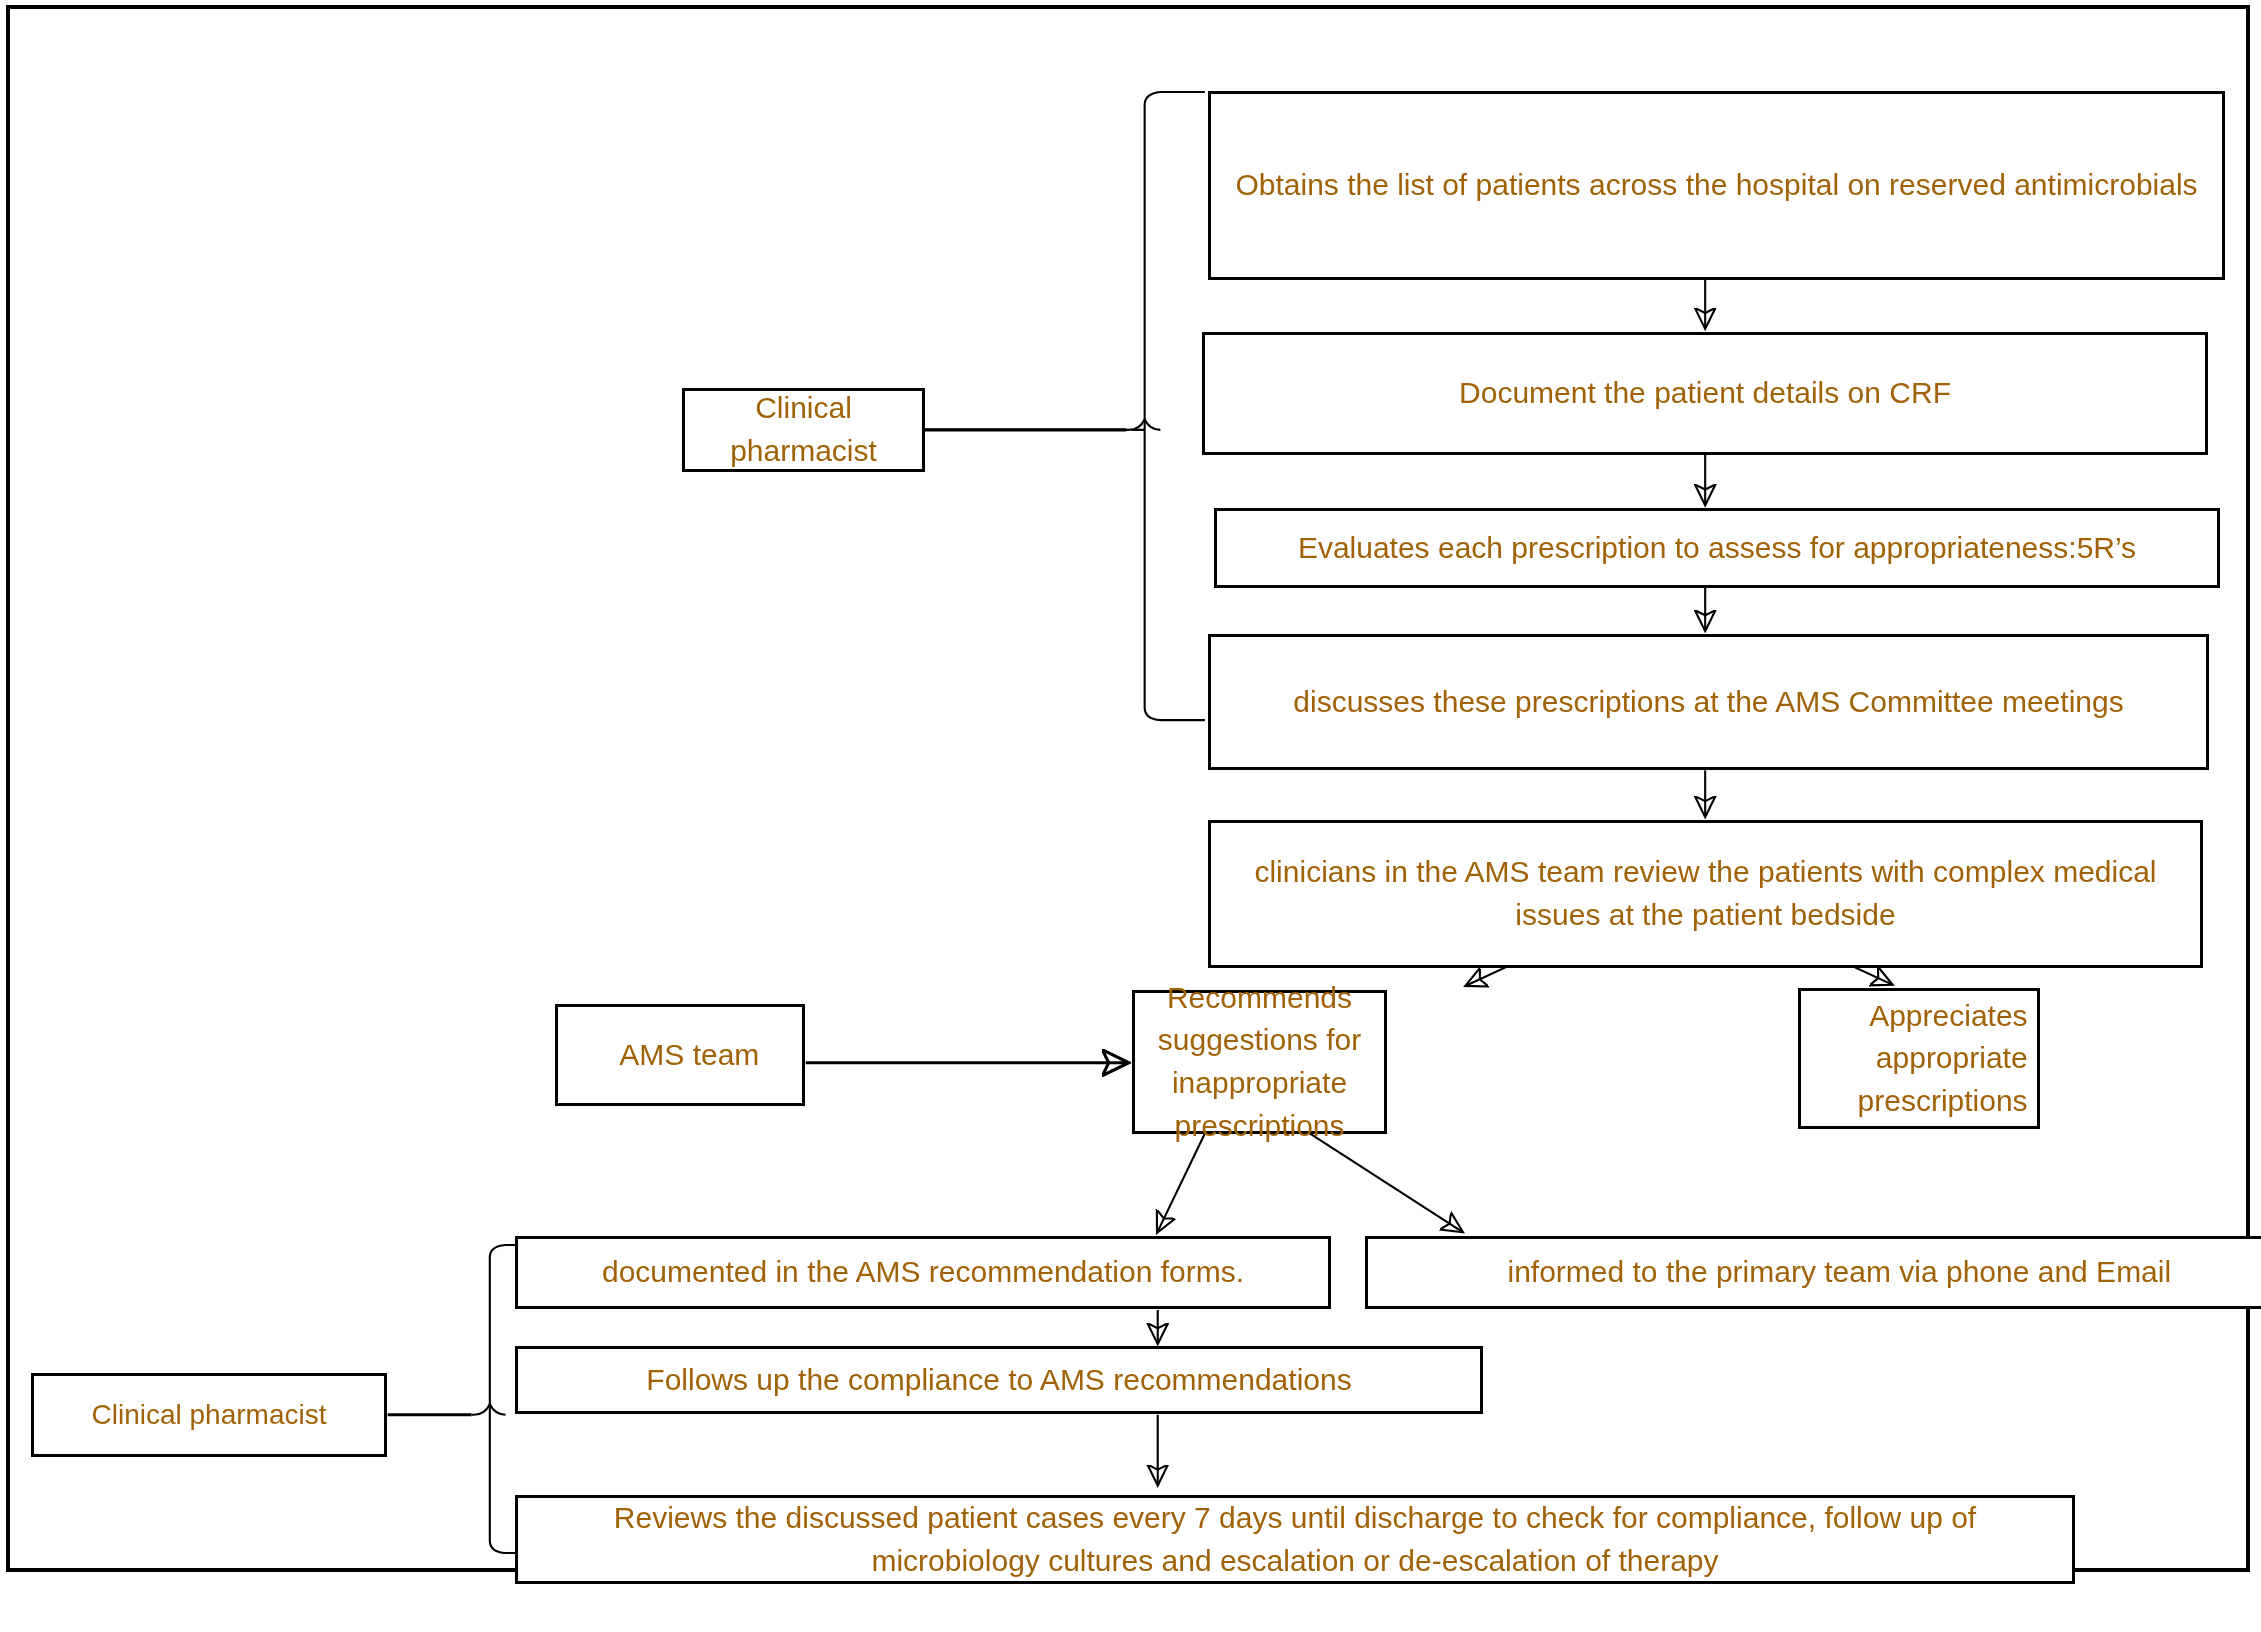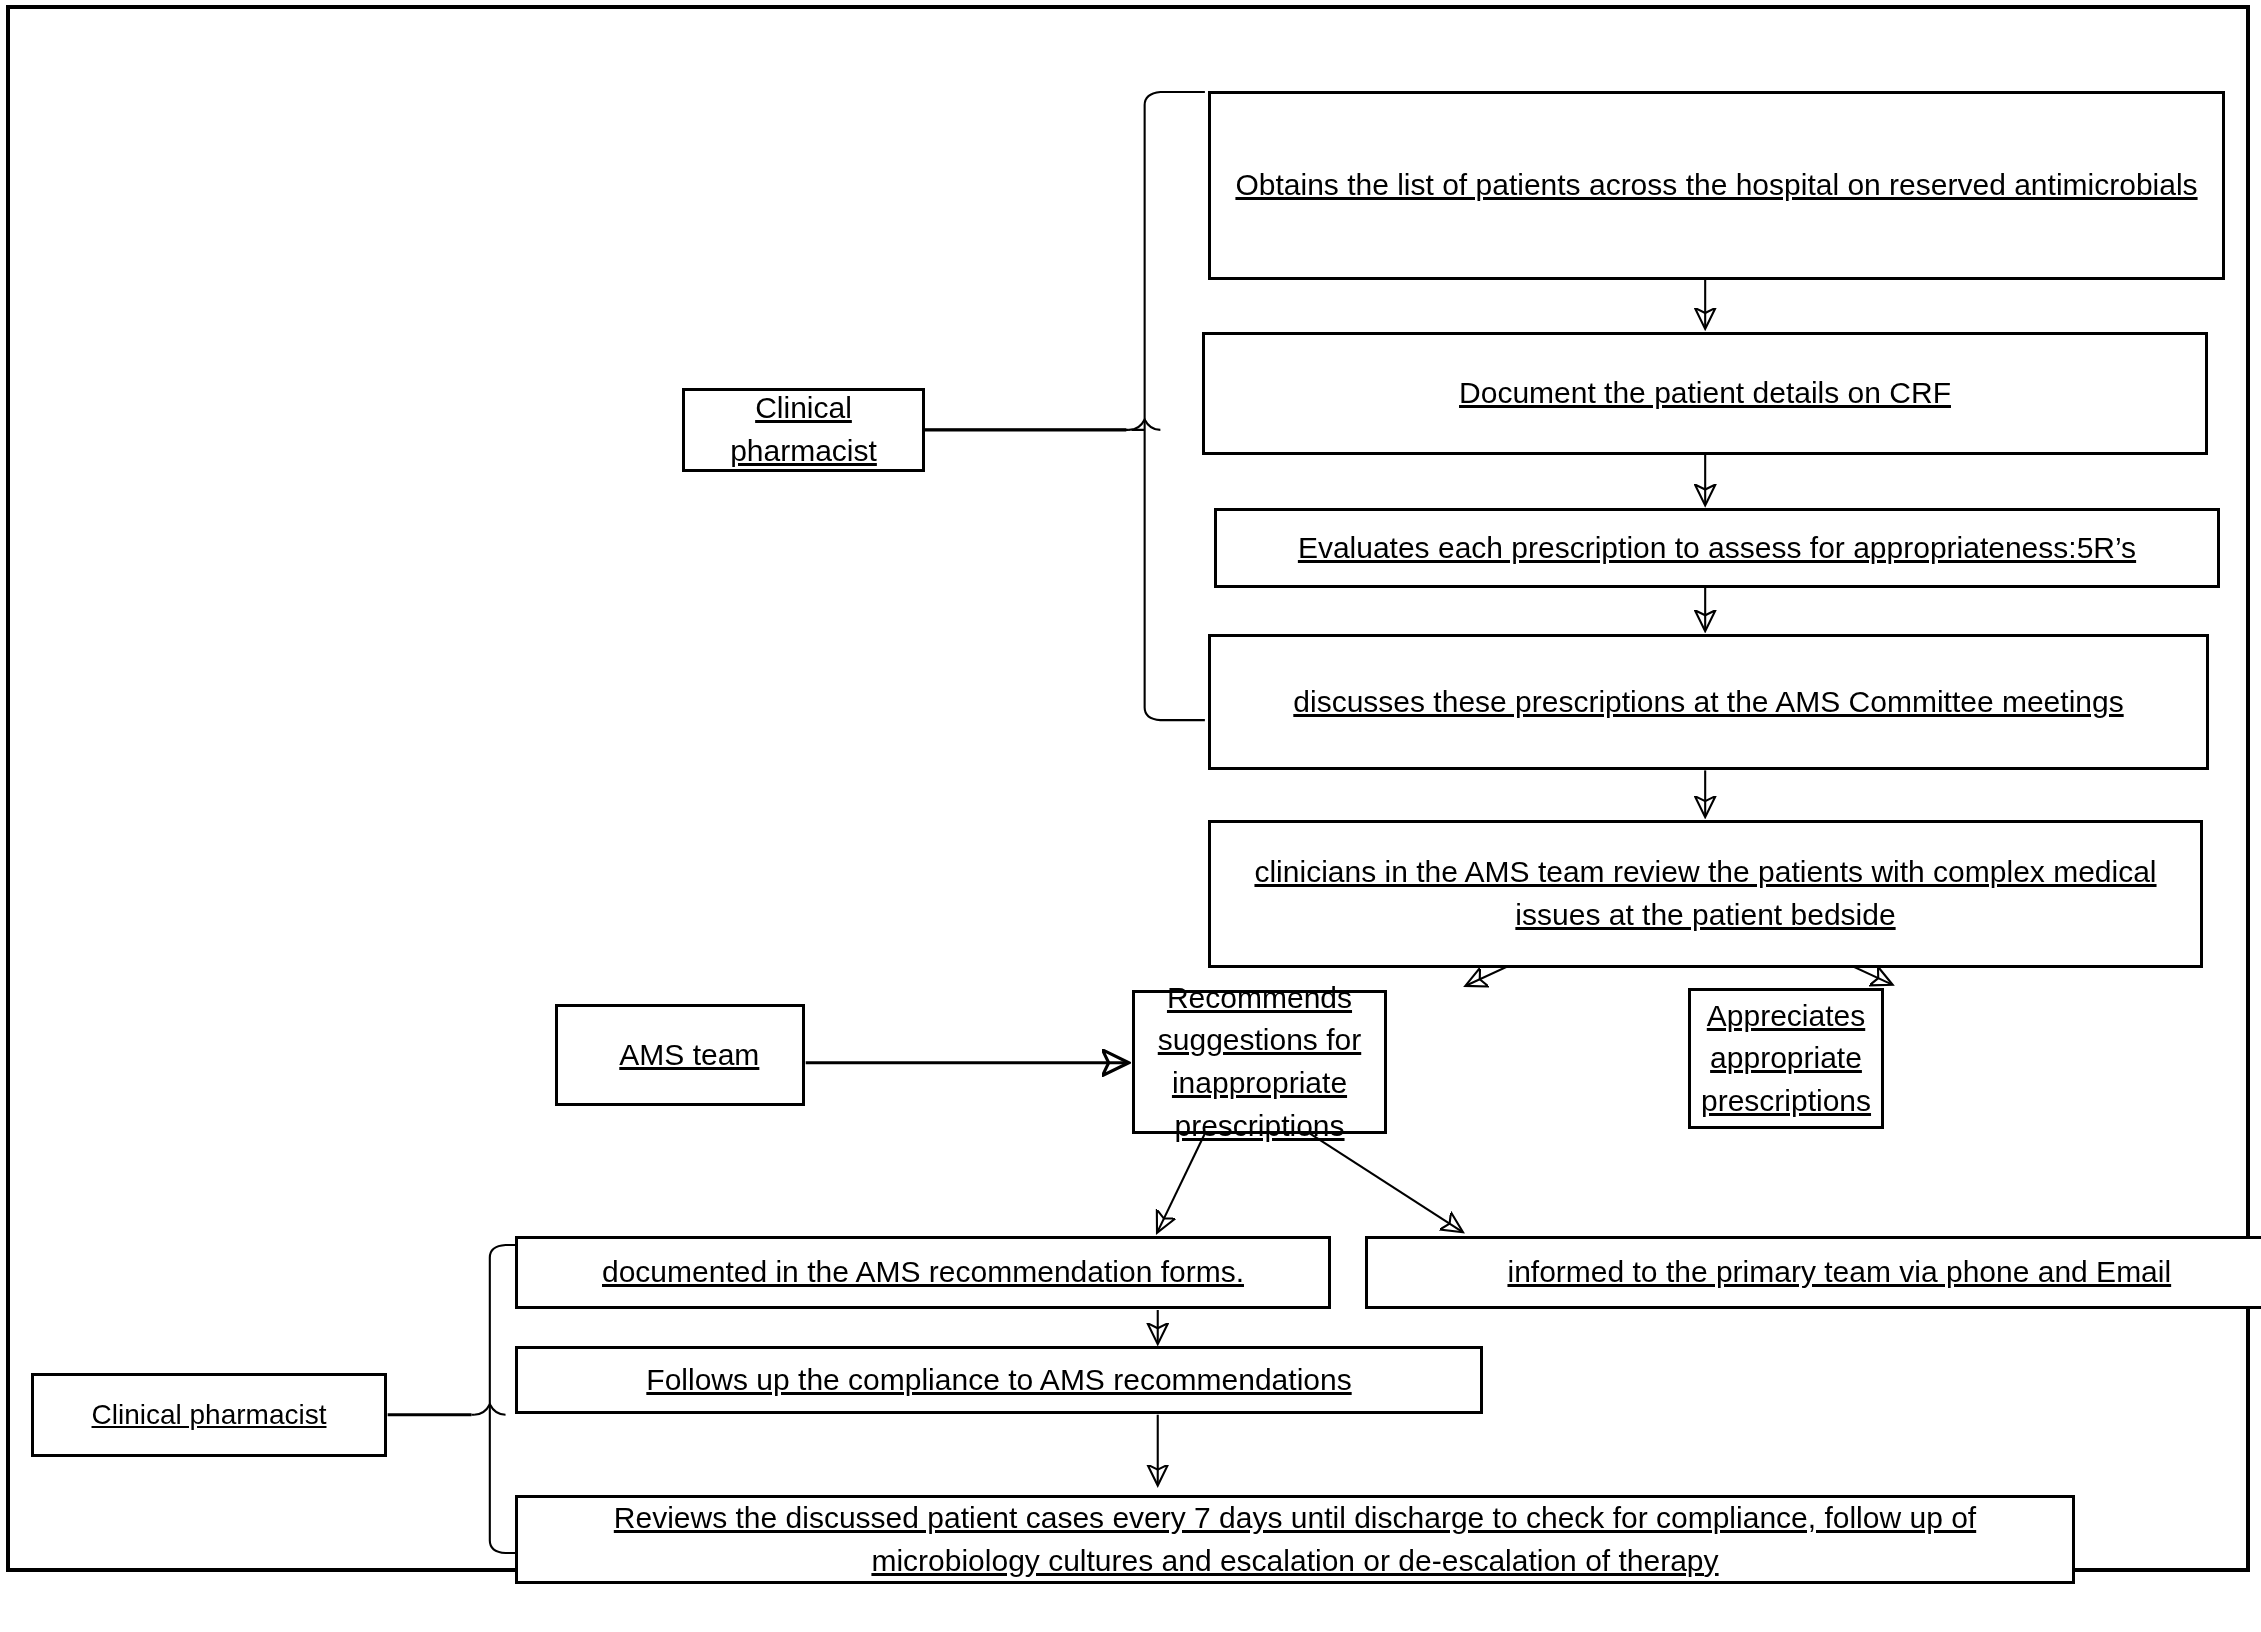--- a/index.html
+++ b/index.html
@@ -28,27 +28,26 @@
   }
   .node {
     position: absolute;
     border: 3.1px solid #000000;
     box-sizing: border-box;
     background: #ffffff;
     display: flex;
     align-items: center;
     justify-content: center;
     text-align: center;
-    color: #000000;
+    color: #a16207;
     font-family: "Liberation Sans", sans-serif;
     font-size: 30px;
     line-height: 1.42;
     padding: 3.1px 9.4px;
     z-index: 3;
-    text-decoration: underline;
   }
   .node span {
     display: block;
     width: 100%;
   }
   svg#edges {
     position: absolute;
     left: 0;
     top: 0;
     width: 2261px;
@@ -153,21 +152,21 @@
   </div>
 
   <div class="node" style="left:555px; top:1004px; width:250px; height:102px;padding-left:28px;">
     <span>AMS team</span>
   </div>
 
   <div class="node" style="left:1132px; top:990px; width:255px; height:144px;">
     <span>Recommends suggestions for inappropriate prescriptions</span>
   </div>
 
-  <div class="node" style="left:1688px; top:988px; width:196px; height:141px;">
+  <div class="node" style="left:1798px; top:988px; width:242px; height:141px;text-align:right;">
     <span>Appreciates appropriate prescriptions</span>
   </div>
 
   <div class="node" style="left:515px; top:1236px; width:816px; height:73px;">
     <span>documented in the AMS recommendation forms.</span>
   </div>
 
   <div class="node" style="left:1365px; top:1236px; width:942px; height:73px;padding-left:16px;">
     <span>informed to the primary team via phone and Email</span>
   </div>

